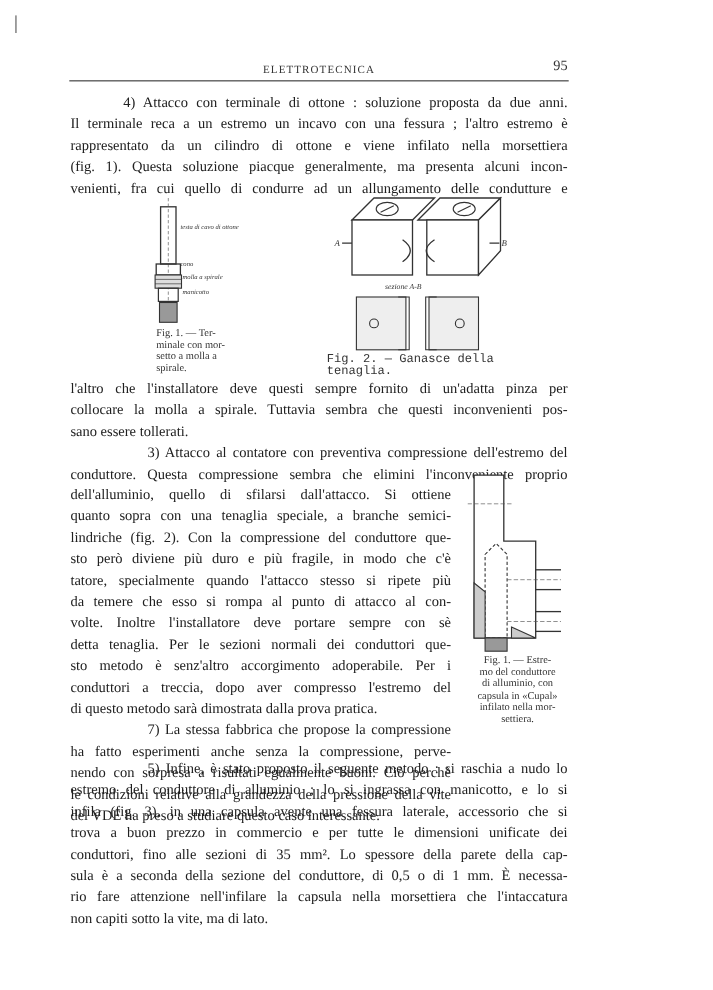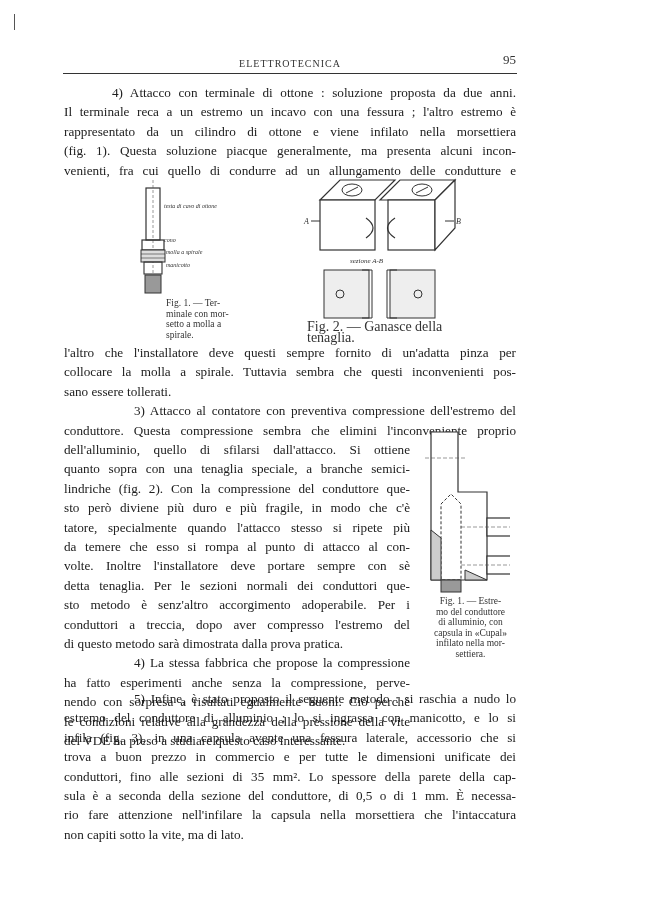--- a/index.html
+++ b/index.html
@@ -47,21 +47,21 @@
   <rect x="1" y="70" width="24" height="12" fill="#ddd" stroke="#333" stroke-width="1"></rect>
   <line x1="1" y1="74" x2="25" y2="74" stroke="#333" stroke-width="0.6"></line>
   <line x1="1" y1="78" x2="25" y2="78" stroke="#333" stroke-width="0.6"></line>
   <rect x="4" y="82" width="18" height="12" fill="none" stroke="#333" stroke-width="1.1"></rect>
   <rect x="5" y="95" width="16" height="18" fill="#999" stroke="#333" stroke-width="1"></rect>
   <text x="24" y="28" font-size="6" font-style="italic" fill="#333" font-family="Liberation Serif, serif">testa di cavo di ottone</text>
   <text x="24" y="62" font-size="6" font-style="italic" fill="#333" font-family="Liberation Serif, serif">cono</text>
   <text x="26" y="74" font-size="6" font-style="italic" fill="#333" font-family="Liberation Serif, serif">molla a spirale</text>
   <text x="26" y="87" font-size="6" font-style="italic" fill="#333" font-family="Liberation Serif, serif">manicotto</text>
 </svg>
-<div class="caption" style="left:142px; top:298px; width:90px;margin-left:24px;">
+<div class="caption" style="left:142px; top:298px; width:90px;">
   <div>Fig. 1. — Ter-</div>
   <div>minale con mor-</div>
   <div>setto a molla a</div>
   <div>spirale.</div>
 </div>
 
 <svg style="left:300px; top:178px;" width="170" height="145">
 
   <polygon points="20,22 40,2 95,2 75,22" fill="#fff" stroke="#333" stroke-width="1.2"></polygon>
   <polygon points="80,22 100,2 155,2 135,22" fill="#fff" stroke="#333" stroke-width="1.2"></polygon>
@@ -80,21 +80,21 @@
   <text x="156" y="46" font-size="8" font-style="italic" fill="#333" font-family="Liberation Serif, serif">B</text>
 
   <text x="50" y="85" font-size="7" font-style="italic" fill="#333" font-family="Liberation Serif, serif">sezione A-B</text>
   <rect x="24" y="92" width="45" height="48" fill="#eee" stroke="#333" stroke-width="1"></rect>
   <rect x="90" y="92" width="45" height="48" fill="#eee" stroke="#333" stroke-width="1"></rect>
   <path d="M62,92 L72,92 L72,140 L62,140" fill="none" stroke="#333"></path>
   <path d="M97,92 L87,92 L87,140 L97,140" fill="none" stroke="#333"></path>
   <circle cx="40" cy="116" r="4" fill="none" stroke="#333"></circle>
   <circle cx="118" cy="116" r="4" fill="none" stroke="#333"></circle>
 </svg>
-<div class="caption" style="left:307px; top:322px; width:170px; font-size:14px;">Fig. 2. — Ganasce della tenaglia.</div>
+<div class="caption" style="left:297px; top:322px; width:170px; font-size:11px;font-family:Liberation Mono, monospace;">Fig. 2. — Ganasce della tenaglia.</div>
 
 <div class="text" style="left:64px; top:343px; width:452px;">
   <span class="line">l'altro che l'installatore deve questi sempre fornito di un'adatta pinza per</span>
   <span class="line">collocare la molla a spirale. Tuttavia sembra che questi inconvenienti pos-</span>
   <span class="line last">sano essere tollerati.</span>
   <span class="line indent2">3) Attacco al contatore con preventiva compressione dell'estremo del</span>
   <span class="line">conduttore. Questa compressione sembra che elimini l'inconveniente proprio</span>
 </div>
 
 <div class="text" style="left:64px; top:440px; width:346px;">
@@ -102,21 +102,21 @@
   <span class="line">quanto sopra con una tenaglia speciale, a branche semici-</span>
   <span class="line">lindriche (fig. 2). Con la compressione del conduttore que-</span>
   <span class="line">sto però diviene più duro e più fragile, in modo che c'è</span>
   <span class="line">tatore, specialmente quando l'attacco stesso si ripete più</span>
   <span class="line">da temere che esso si rompa al punto di attacco al con-</span>
   <span class="line">volte. Inoltre l'installatore deve portare sempre con sè</span>
   <span class="line">detta tenaglia. Per le sezioni normali dei conduttori que-</span>
   <span class="line">sto metodo è senz'altro accorgimento adoperabile. Per i</span>
   <span class="line">conduttori a treccia, dopo aver compresso l'estremo del</span>
   <span class="line last">di questo metodo sarà dimostrata dalla prova pratica.</span>
-  <span class="line indent2">4) La stessa fabbrica che propose la compressione</span>
+  <span class="line indent2">7) La stessa fabbrica che propose la compressione</span>
   <span class="line">ha fatto esperimenti anche senza la compressione, perve-</span>
   <span class="line">nendo con sorpresa a risultati egualmente buoni. Ciò perchè</span>
   <span class="line">le condizioni relative alla grandezza della pressione della vite</span>
   <span class="line last">del VDE ha preso a studiare questo caso interessante.</span>
 </div>
 
 <svg style="left:425px; top:430px;" width="85" height="165">
   <polygon points="6,2 33,2 33,62 62,62 62,150 6,150" fill="#fff" stroke="#333" stroke-width="1.2"></polygon>
   <line x1="0" y1="28" x2="40" y2="28" stroke="#555" stroke-width="0.6" stroke-dasharray="4,2"></line>
   <path d="M16,74 L26,64 L36,74 L36,150 L16,150 Z" fill="none" stroke="#333" stroke-dasharray="3,2"></path>

